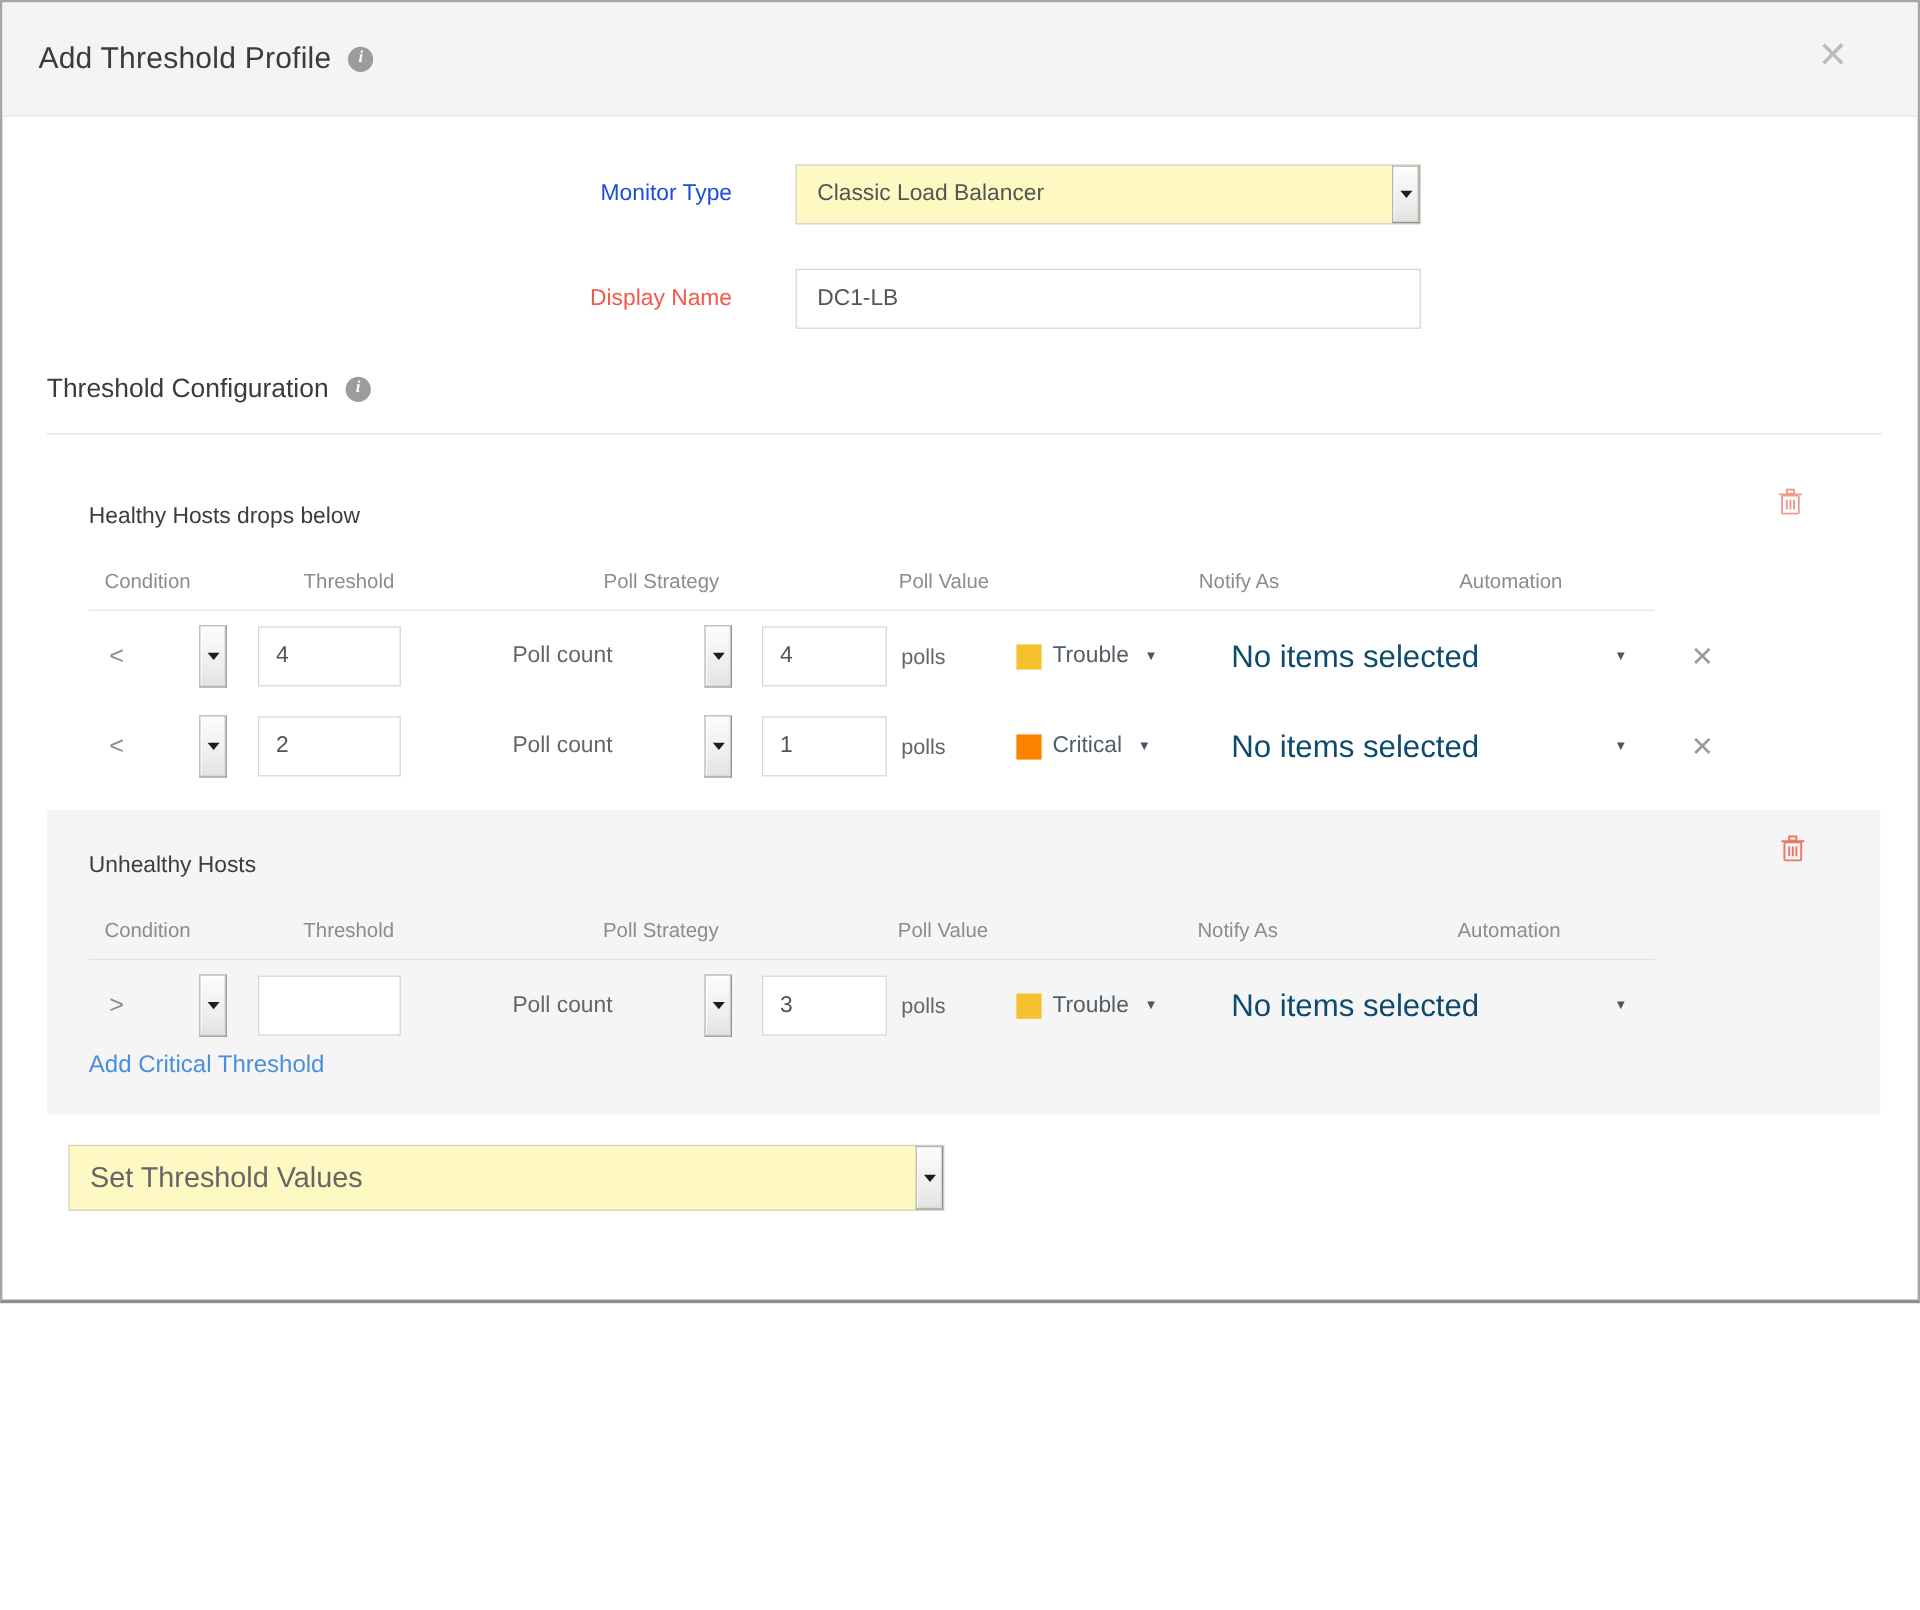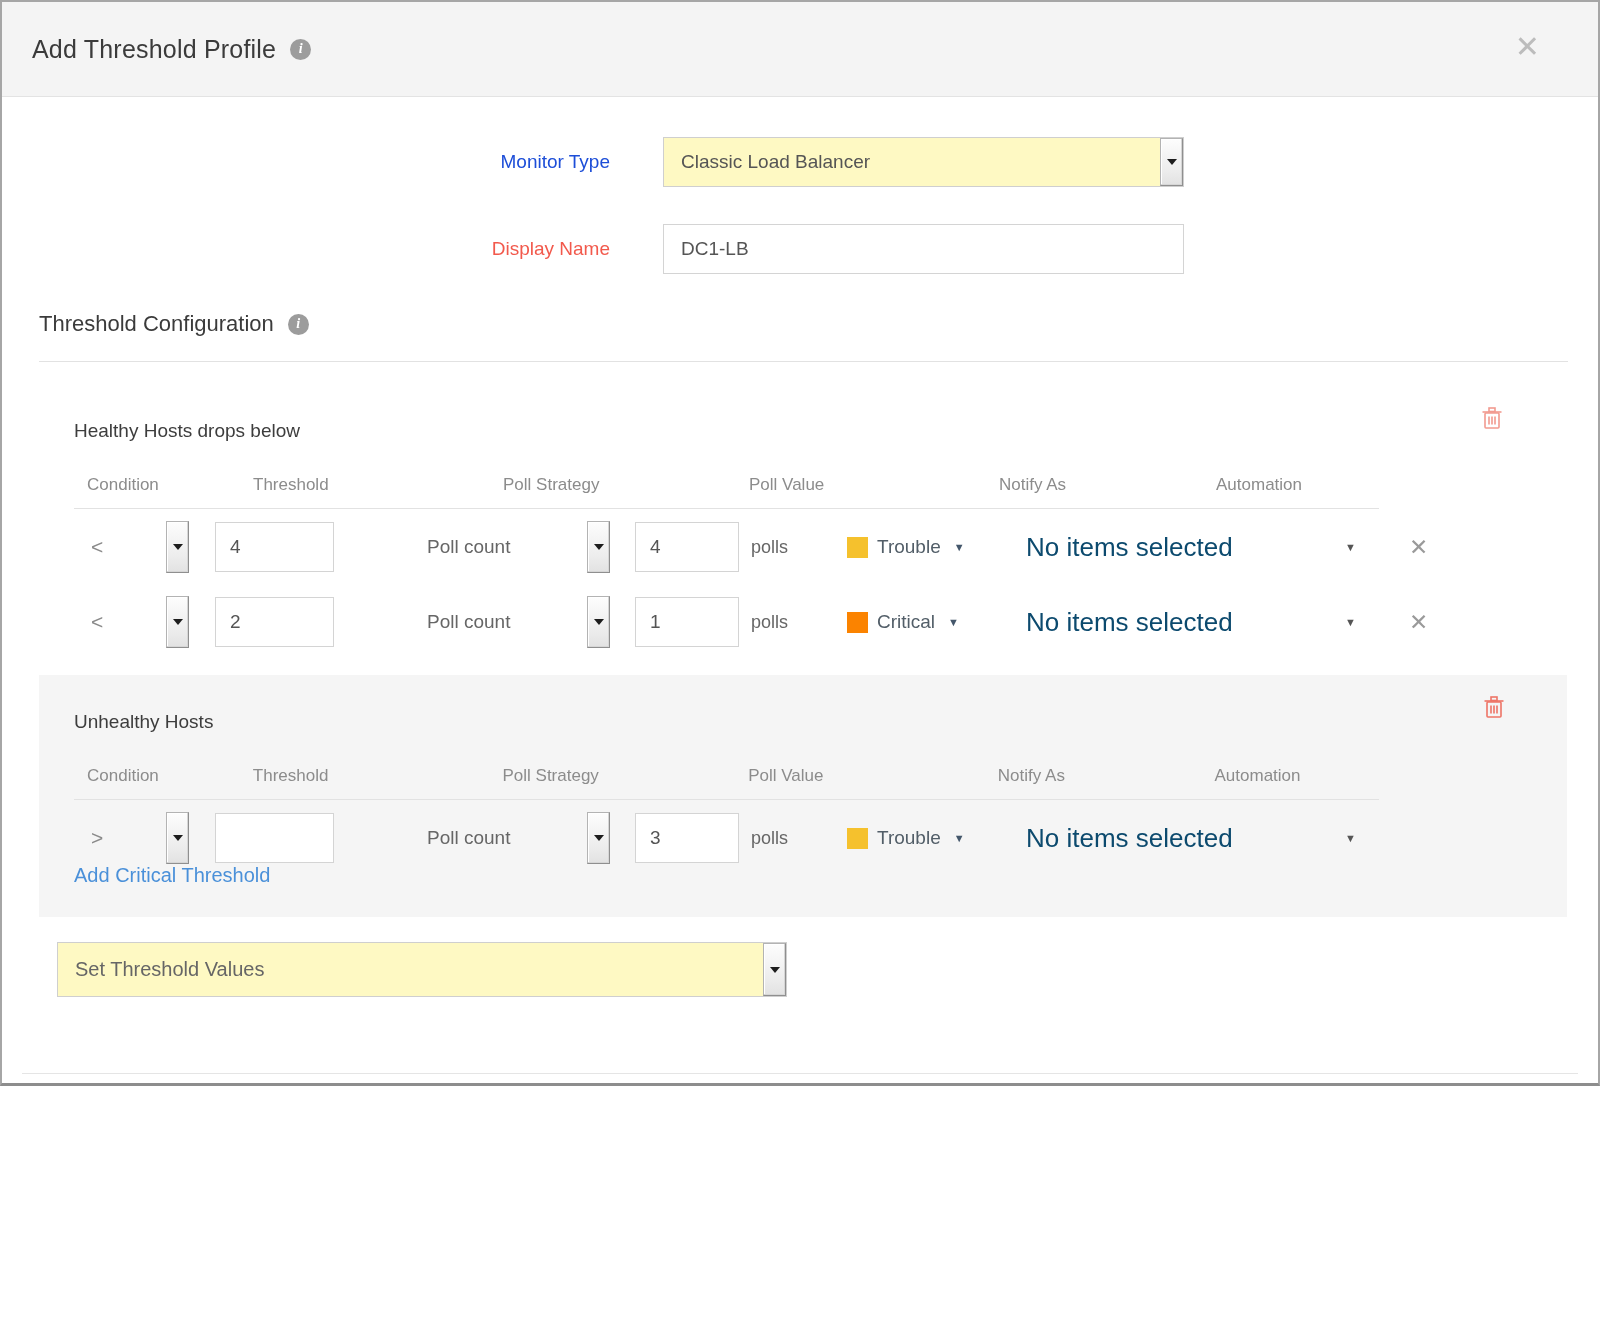--- a/index.html
+++ b/index.html
@@ -89,24 +89,24 @@
   .section-healthy { position:relative; padding:58px 0 0 72px; }
   .sub-title { font-size:19px; color:#3d3d3d; }
   .trash-btn { position:absolute; cursor:pointer; }
   .trash-healthy { top:44px; right:95px; color:#f29a8f; }
   .trash-unhealthy { top:20px; right:62px; color:#ee7466; }
   
   .panel-unhealthy {
     position:relative; margin:27px 0 0 37px; width:1528px; background:#f5f5f5;
     padding:36px 0 30px 35px;
   }
-  .add-link { display:inline-block; margin-top:0; font-size:20px; color:#4a90d9; cursor:pointer; }
+  .add-link { display:inline-block; margin-top:12px; font-size:20px; color:#4a90d9; cursor:pointer; }
   
   .set-threshold { margin:25px 0 0 55px; width:730px; height:55px; }
-  .set-threshold .sel-text { color:#666; font-size:20px; }
+  .set-threshold .sel-text { color:#666; font-size:24px; }
   .footer-divider { border-top:1px solid #e5e5e5; margin:76px 20px 0 20px; }
   .save-btn {
     margin:27px 0 0 30px; width:92px; height:50px; background:#fde047;
     border:1px solid #ddd; font-size:19px; color:#333; cursor:pointer;
     font-family:"Liberation Sans", sans-serif;
   }
 </style>
 </head>
 <body>
 

